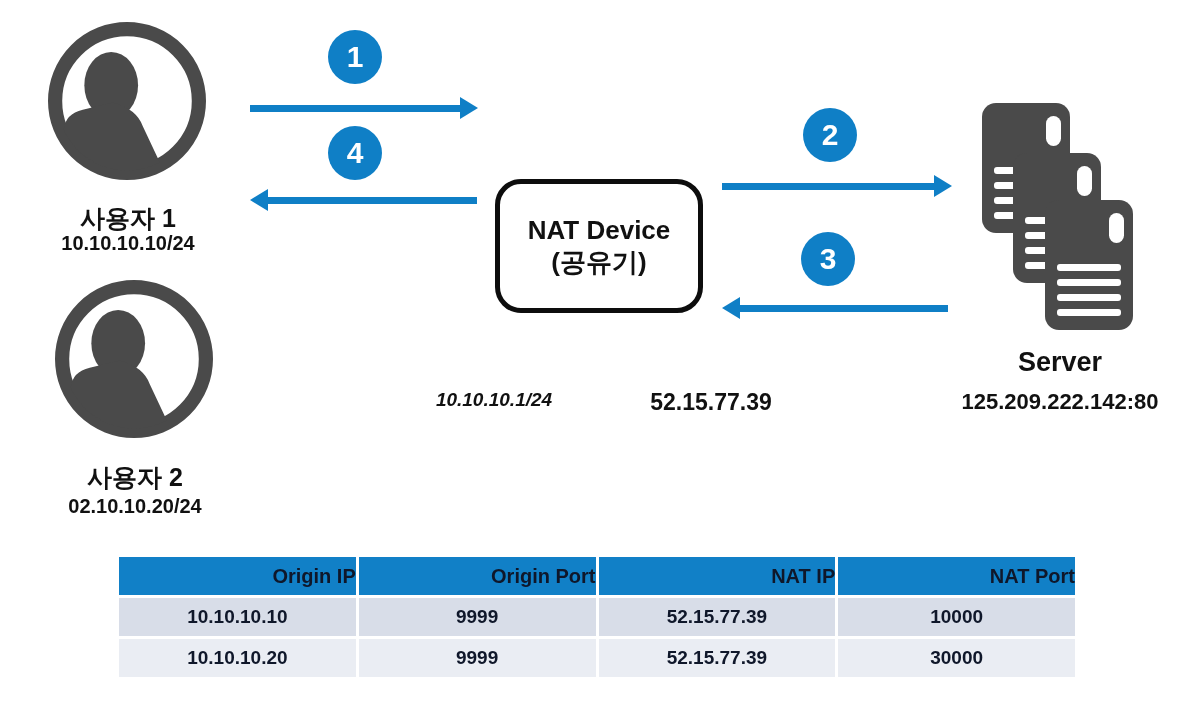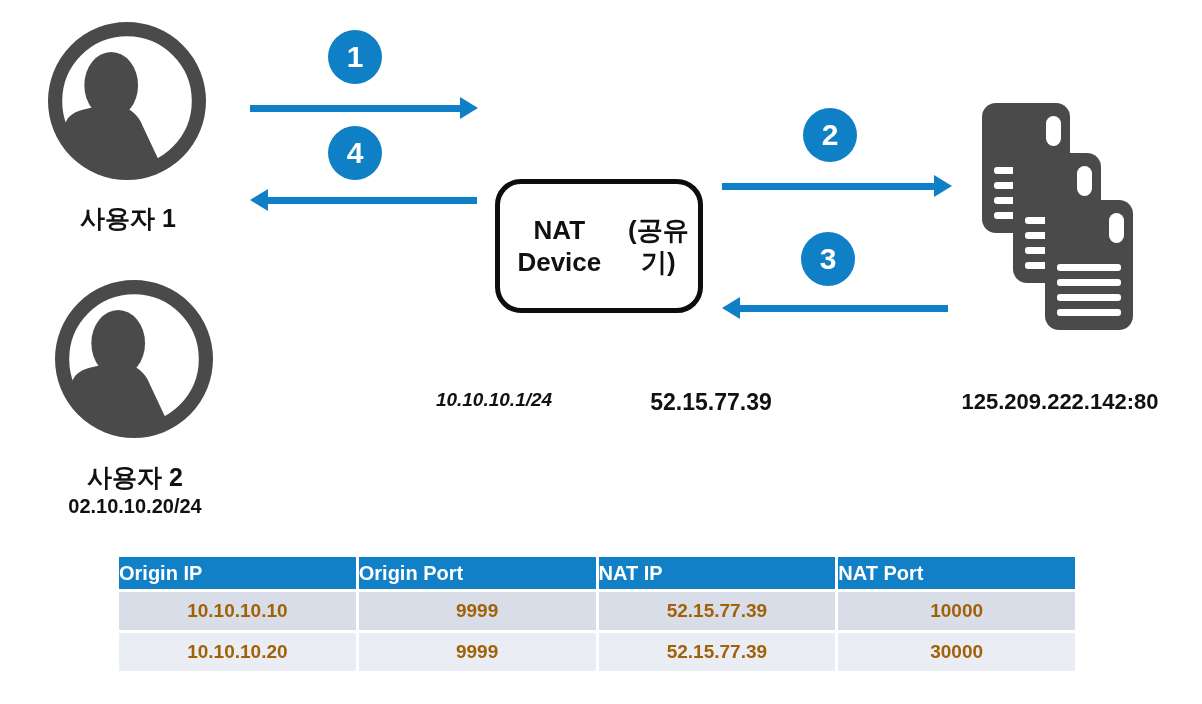--- a/index.html
+++ b/index.html
@@ -32,46 +32,46 @@
     position:absolute; top:1px; width:0; height:0;
     border-top:11px solid transparent; border-bottom:11px solid transparent;
   }
   .arrow.right .head { right:0; border-left:18px solid #0f7fc6; }
   .arrow.left  .head { left:0;  border-right:18px solid #0f7fc6; }
 
   
   .nat-box {
     left:495px; top:179px; width:208px; height:134px; box-sizing:border-box;
     border:5px solid #0d0d0d; border-radius:26px; background:#fff;
-    display:flex; flex-direction:row; align-items:center; justify-content:center;
+    display:flex; flex-direction:column; align-items:center; justify-content:center;
     font-size:26px; line-height:32px; text-align:center;
   }
 
   
   .user1-name  { left:28px;  top:202px; width:200px; font-size:25px; }
   .user1-ip    { left:28px;  top:232px; width:200px; font-size:20px; }
   .user2-name  { left:35px;  top:461px; width:200px; font-size:25px; }
   .user2-ip    { left:35px;  top:495px; width:200px; font-size:20px; }
   .nat-lan-ip  { left:394px; top:389px; width:200px; font-size:19px;font-style:italic; }
   .nat-wan-ip  { left:611px; top:389px; width:200px; font-size:23px; }
   .server-name { left:960px; top:347px; width:200px; font-size:27px; }
   .server-addr { left:935px; top:389px; width:250px; font-size:22px; }
 
   
   .nat-table {
     left:116px; top:554px; width:962px;
     border-collapse:separate; border-spacing:3px; table-layout:fixed;
   }
   .nat-table th {
-    background:#1180c7; color:#ffffff; font-size:20px; font-weight:bold;
-    height:32px; text-align:left; padding:0;
+    background:#1180c7; color:#0f172a; font-size:20px; font-weight:bold;
+    height:38px; text-align:right; padding:0;
   }
   .nat-table td {
     font-size:19px; font-weight:bold; height:38px; text-align:center;
-    padding:0; color:#a16207;
+    padding:0; color:#0f172a;
   }
   .nat-table tr.row-0 td { background:#d8dde8; }
   .nat-table tr.row-1 td { background:#eaedf3;margin-left:43px; }
 </style>
 </head>
 <body>
 
 <div class="stage">
 
   <svg width="0" height="0" style="position:absolute" aria-hidden="true">
@@ -85,20 +85,21 @@
   <div class="abs user-icon" style="left:48px; top:22px;">
     <svg viewBox="0 0 100 100" width="158" height="158">
       <circle cx="50" cy="50" r="45.5" fill="none" stroke="#4a4a4a" stroke-width="9"></circle>
       <g clip-path="url(#personClip)" fill="#4a4a4a">
         <ellipse cx="40" cy="40" rx="17" ry="21"></ellipse>
         <path d="M6 100 L10 68 Q11 58 22 55.5 L41 51 Q56 55 60 66 L76 100 Z"></path>
       </g>
     </svg>
   </div>
   <div class="abs label user1-name">사용자 1</div>
+  <div class="abs label user1-ip">10.10.10.10/24</div>
 
   <div class="abs user-icon" style="left:55px; top:280px;">
     <svg viewBox="0 0 100 100" width="158" height="158">
       <circle cx="50" cy="50" r="45.5" fill="none" stroke="#4a4a4a" stroke-width="9"></circle>
       <g clip-path="url(#personClip)" fill="#4a4a4a">
         <ellipse cx="40" cy="40" rx="17" ry="21"></ellipse>
         <path d="M6 100 L10 68 Q11 58 22 55.5 L41 51 Q56 55 60 66 L76 100 Z"></path>
       </g>
     </svg>
   </div>
@@ -153,20 +154,21 @@
     </svg>
     <svg viewBox="0 0 88 130" width="88" height="130" style="left:63px; top:97px;">
       <rect x="0" y="0" width="88" height="130" rx="14" fill="#4a4a4a"></rect>
       <rect x="64" y="13" width="15" height="30" rx="7.5" fill="#fff"></rect>
       <rect x="12" y="64" width="64" height="7" rx="3" fill="#fff"></rect>
       <rect x="12" y="79" width="64" height="7" rx="3" fill="#fff"></rect>
       <rect x="12" y="94" width="64" height="7" rx="3" fill="#fff"></rect>
       <rect x="12" y="109" width="64" height="7" rx="3" fill="#fff"></rect>
     </svg>
   </div>
+  <div class="abs label server-name">Server</div>
   <div class="abs label server-addr">125.209.222.142:80</div>
 
   <table class="abs nat-table">
     <thead>
       <tr>
         <th>Origin IP</th>
         <th>Origin Port</th>
         <th>NAT IP</th>
         <th>NAT Port</th>
       </tr>

